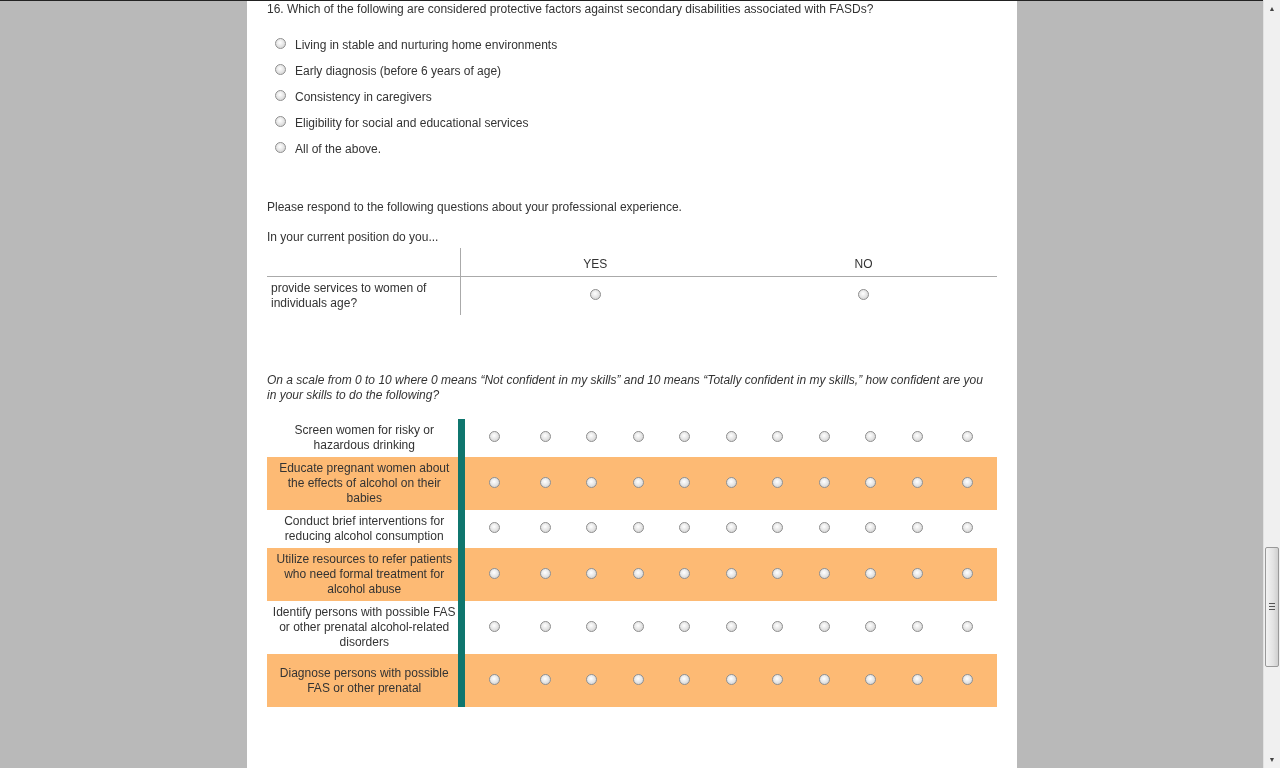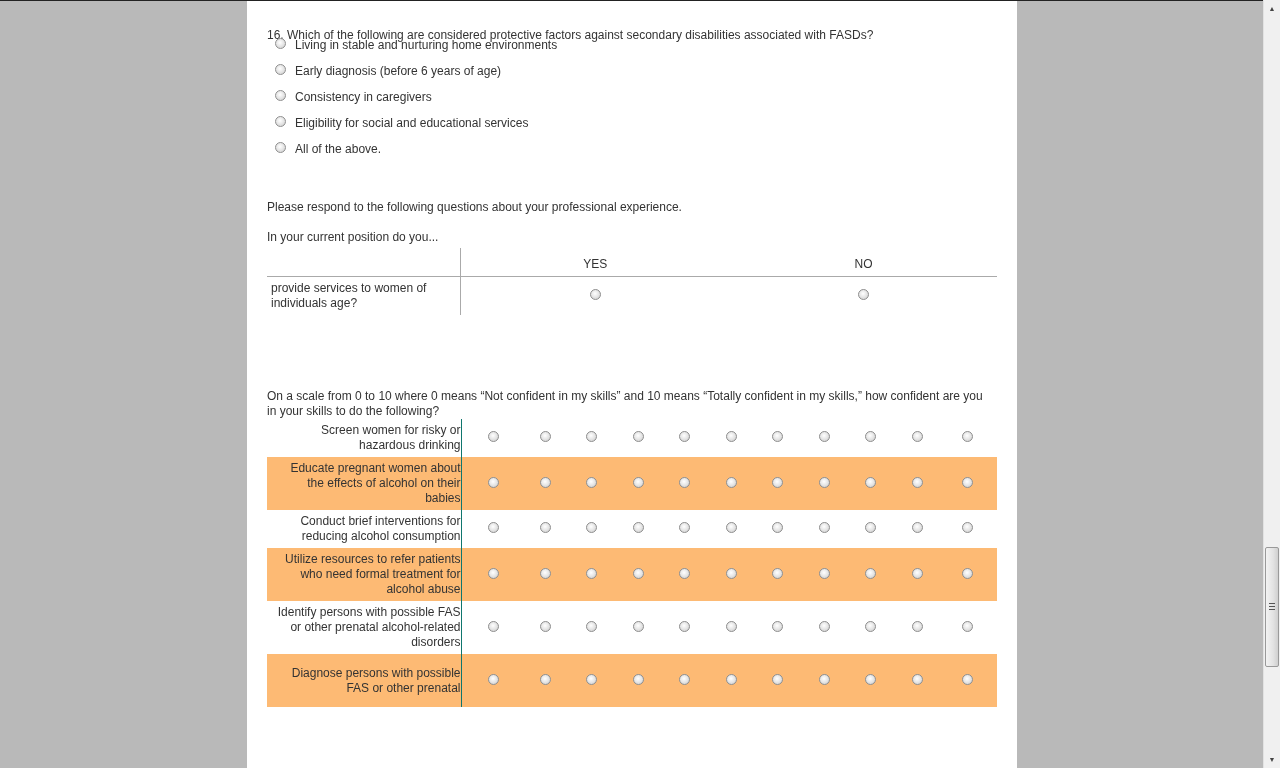--- a/index.html
+++ b/index.html
@@ -9,44 +9,44 @@
     font-family: "Liberation Sans", sans-serif;
     font-size: 12px; color: #333;
     position: relative;
   }
   .topline { position: absolute; left: 0; top: 0; width: 1263px; height: 1px; background: #222; }
   .page {
     position: absolute; left: 247px; top: 1px; width: 770px; height: 767px;
     background: #fff; overflow: hidden;
   }
   .content { position: absolute; left: 20px; top: 0; width: 730px; }
-  .q16-title { position: absolute; top: 27px; left: 0; white-space: nowrap; }
+  .q16-title { position: absolute; top: 1px; left: 0; white-space: nowrap; }
   .opt { position: absolute; left: 8px; height: 16px; display: flex; align-items: flex-start; }
   .radio {
     width: 11px; height: 11px; border-radius: 50%;
     border: 1px solid #8f8f8f;
     background: radial-gradient(circle at 45% 40%, #ffffff 0%, #e8e8e8 45%, #c9c9c9 100%);
     box-sizing: border-box; display: inline-block; cursor: pointer;
   }
   .opt .label { margin-left: 9px; }
   .intro { position: absolute; left: 0; top: 199px; }
   .current { position: absolute; left: 0; top: 229px; }
   table { border-collapse: collapse; position: absolute; left: 0; width: 730px; table-layout: fixed; }
   td, th { padding: 0; font-weight: normal; }
   .t1 { top: 247px; }
   .t1 th { height: 23px; vertical-align: bottom; padding-bottom: 5px; text-align: center; border-bottom: 1px solid #aaa; }
   .t1 th.first, .t1 td.first { border-right: 1px solid #aaa; text-align: left; }
   .t1 td.first { padding-left: 4px; line-height: 15px; }
   .t1 td { text-align: center; vertical-align: middle; }
   .t1 tr.r1 td { height: 38px; }
   .t1 tr.r2 td { height: 38px; background: #f5f5f5; }
-  .scale-q { position: absolute; left: 0; top: 388px; width: 725px; line-height: 15px; }
+  .scale-q { position: absolute; left: 0; top: 372px; width: 725px; line-height: 15px; font-style: italic; }
   .t2 { top: 418px; }
   .t2 th { vertical-align: bottom; padding-bottom: 5px; text-align: center; border-bottom: 1px solid #aaa; line-height: 15px; height: 78px; }
-  .t2 th.first, .t2 td.first { border-right: 1px solid #0f766e; text-align: right; }
+  .t2 th.first, .t2 td.first { border-right: 7px solid #0f766e; text-align: center; }
   .t2 td.first { padding-left: 4px; line-height: 15px; }
   .t2 td { text-align: center; vertical-align: middle; }
   .t2 tr.alt td { background: #fdba74; }
   .scrollbar { position: absolute; left: 1263px; top: 0; width: 17px; height: 768px; background: #f0f0f0; border-left: 1px solid #e2e2e2; box-sizing: border-box; }
   .sb-up, .sb-down { position: absolute; left: 0; width: 16px; height: 17px; display: flex; align-items: center; justify-content: center; font-size: 7px; color: #444; cursor: pointer; }
   .sb-up { top: 0; }
   .sb-down { bottom: 0; }
   .sb-thumb {
     position: absolute; left: 1px; top: 547px; width: 14px; height: 120px;
     background: linear-gradient(to right, #f3f3f3, #e2e2e2 60%, #cfcfcf);

